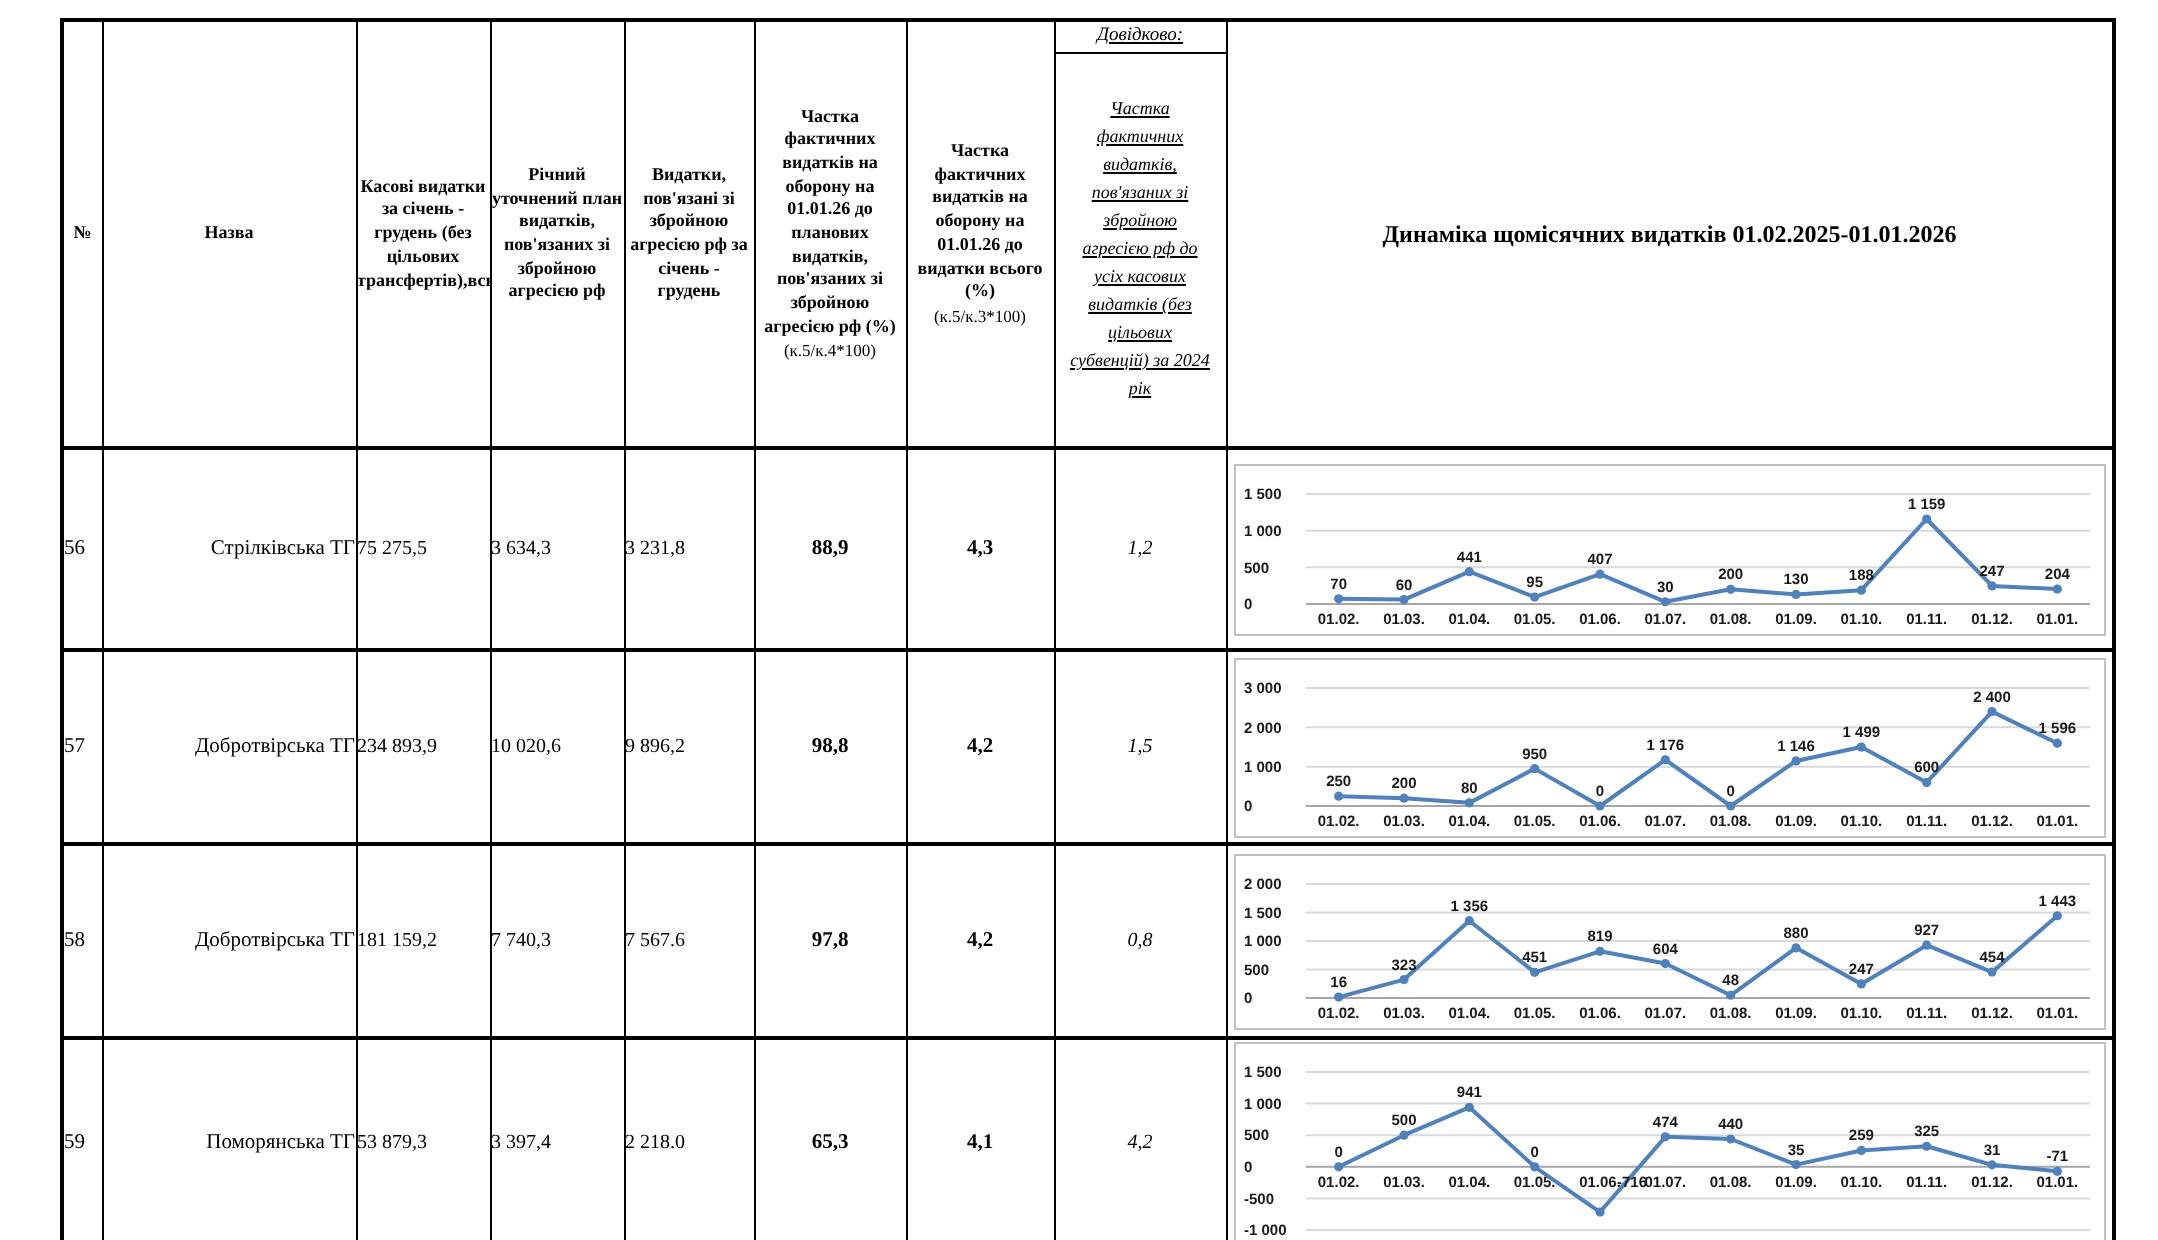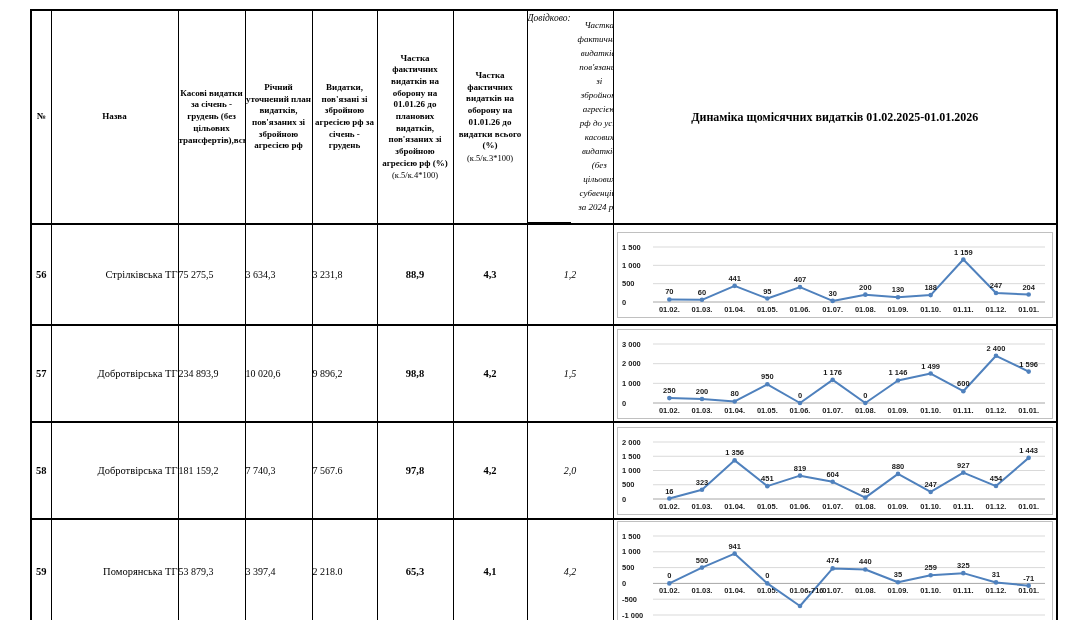--- a/index.html
+++ b/index.html
@@ -12,27 +12,27 @@
   table.main{
     position:absolute;left:30px;top:9px;
     width:1026px;border-collapse:collapse;table-layout:fixed;
     border:2px solid #000;
   }
   table.main td{border:1px solid #000;vertical-align:middle;padding:0;overflow:hidden;}
   tr.data-row>td{border-top:2px solid #000;}
   
   .hcell{font-weight:bold;font-size:9px;line-height:1.3;text-align:center;padding:2px 1px;}
   .formula{display:block;font-weight:normal;font-size:8.5px;margin-top:1px;}
-  .ref-wrap{display:flex;height:212px;font-style:italic;}
+  .ref-wrap{display:flex;flex-direction:column;height:212px;font-style:italic;text-decoration:underline;}
   .ref-head{border-bottom:1px solid #000;text-align:center;font-size:9.5px;padding:2px 0 3px;}
   .ref-body{flex:1;display:flex;align-items:center;justify-content:center;
     text-align:center;font-size:9px;line-height:1.55;padding:2px 7px;}
   .chart-title-cell{font-size:12px;font-weight:bold;text-align:center;padding:0 40px;margin-left:16px;}
   
-  .num-cell{font-size:10.5px;text-align:center;font-weight:bold;}
+  .num-cell{font-size:10.5px;}
   .name-cell{font-size:10.5px;text-align:right;padding-left:4px;}
   .val-cell{font-size:10px;text-align:left;padding-right:13px;margin-top:16px;}
   .pct-cell{font-size:10.5px;font-weight:bold;text-align:center;font-family:Liberation Serif, serif;}
   .ref-cell{font-size:10px;font-style:italic;text-align:center;}
   .chart-cell{background:#fff;}
   .chart-box{margin:0 auto;width:436px;}
   #chart-0{height:86px}
   #chart-1{height:90px}
   #chart-2{height:88px}
   #chart-3{height:102px}
@@ -206,21 +206,21 @@
     </tr>
 
     <tr class="data-row" id="row-58">
       <td class="num-cell">58</td>
       <td class="name-cell">Добротвірська ТГ</td>
       <td class="val-cell">181 159,2</td>
       <td class="val-cell">7 740,3</td>
       <td class="val-cell">7 567.6</td>
       <td class="pct-cell">97,8</td>
       <td class="pct-cell">4,2</td>
-      <td class="ref-cell">2,0</td>
+      <td class="ref-cell">0,8</td>
       <td class="chart-cell">
         <div class="chart-box" id="chart-2"><svg viewBox="0 0 436 88" width="436" height="88">
                 <rect x="0.5" y="0.5" width="435" height="87" fill="#ffffff" stroke="#c0c0c0" stroke-width="1"></rect>
                 <line x1="36" y1="72" x2="428" y2="72" stroke="#a6a6a6" stroke-width="1"></line>
                 <text x="5" y="74.6" text-anchor="start" fill="#1a1a1a" font-family="&quot;Liberation Sans&quot;, sans-serif" font-size="7.5" font-weight="bold">0</text>
                 <line x1="36" y1="57.75" x2="428" y2="57.75" stroke="#d9d9d9" stroke-width="1"></line>
                 <text x="5" y="60.35" text-anchor="start" fill="#1a1a1a" font-family="&quot;Liberation Sans&quot;, sans-serif" font-size="7.5" font-weight="bold">500</text>
                 <line x1="36" y1="43.5" x2="428" y2="43.5" stroke="#d9d9d9" stroke-width="1"></line>
                 <text x="5" y="46.1" text-anchor="start" fill="#1a1a1a" font-family="&quot;Liberation Sans&quot;, sans-serif" font-size="7.5" font-weight="bold">1 000</text>
                 <line x1="36" y1="29.25" x2="428" y2="29.25" stroke="#d9d9d9" stroke-width="1"></line>

